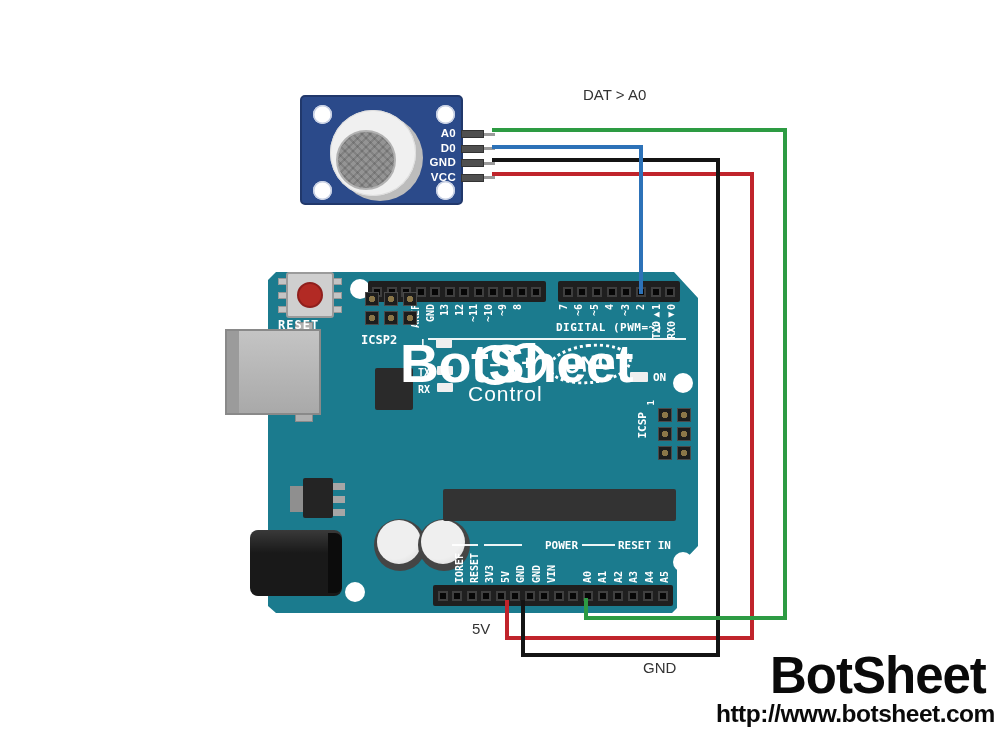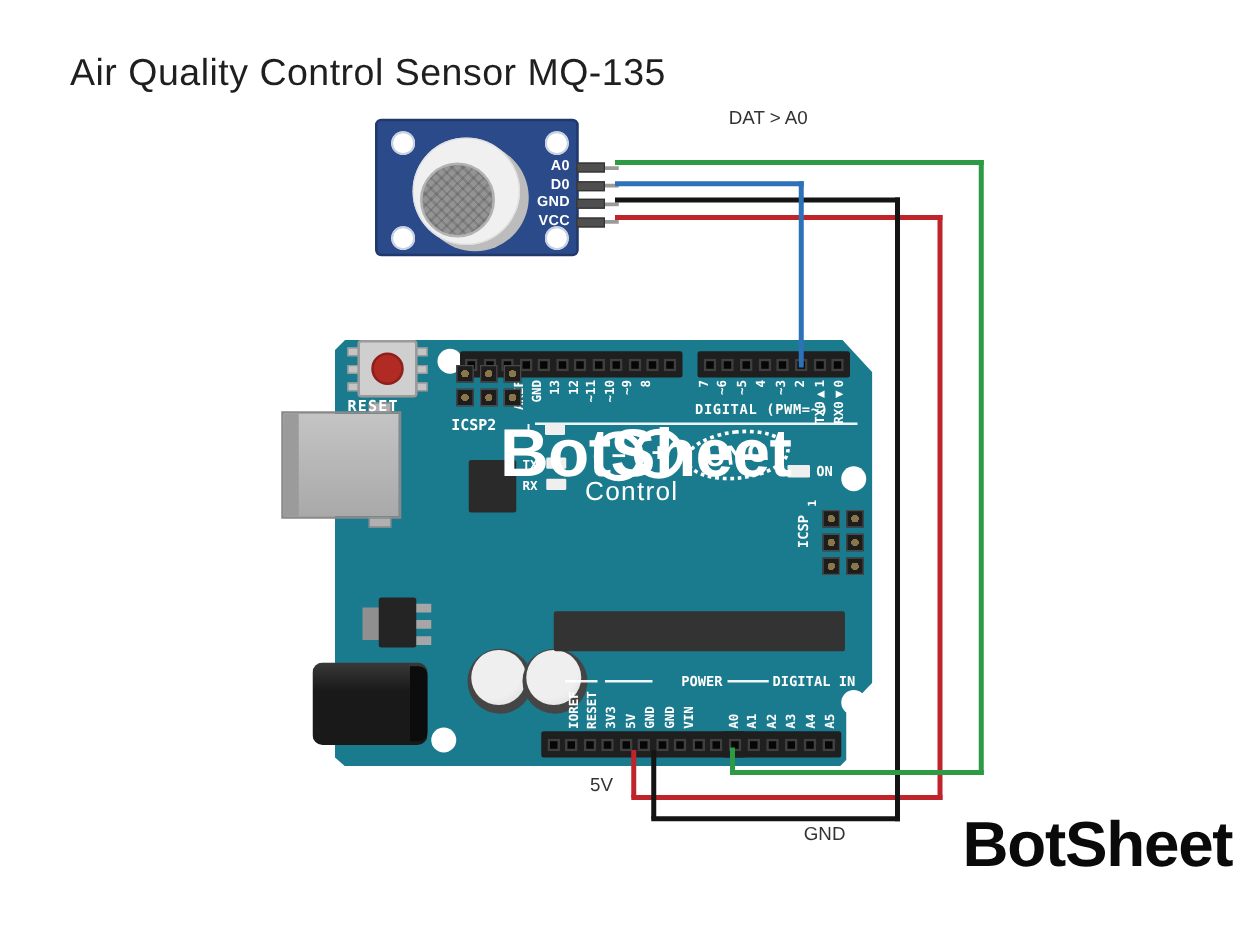--- a/index.html
+++ b/index.html
@@ -75,21 +75,20 @@
   
   .watermark{left:400px;top:332px;font-size:54px;font-weight:bold;color:#fff;z-index:40;letter-spacing:-.5px;}
   .brand{left:770px;top:646px;font-size:51px;font-weight:bold;color:#0a0a0a;letter-spacing:-1px;}
   .url{left:716px;top:700px;font-size:24.5px;font-weight:bold;color:#0a0a0a;letter-spacing:-.5px;}
 </style>
 </head>
 <body>
 
 <div id="canvas">
 
-  <div class="abs title">Air Quality Control Sensor MQ-135</div>
 
   <div class="abs sensor">
     <div class="hole" style="left:11px;top:8px;"></div>
     <div class="hole" style="left:134px;top:8px;"></div>
     <div class="hole" style="left:11px;top:84px;"></div>
     <div class="hole" style="left:134px;top:84px;"></div>
     <div class="sensor-cap"></div>
     <div class="sensor-mesh"></div>
     <div class="sensor-labels">
 
@@ -363,20 +362,21 @@
           <span>A4</span>
         </div>
         <div class="vcell" style="width:15.5px;height:30px;justify-content:flex-end;">
           <span>A5</span>
         </div>
       </div>
     <div class="bracket" style="left:184px;top:272px;width:26px;"></div>
     <div class="bracket" style="left:216px;top:272px;width:38px;"></div>
     <div class="silk" style="left:258px;top:267px;font-size:11px;padding-left:19px;">POWER</div>
     <div class="bracket" style="left:314px;top:272px;width:33px;"></div>
-    <div class="silk" style="left:350px;top:267px;font-size:11px;">DIGITAL IN</div>
+    <div class="silk" style="left:350px;top:267px;font-size:11px;">RESET IN</div>
   </div>
 
   <div class="abs watermark">BotSheet</div>
 
   <div class="abs brand">BotSheet</div>
+  <div class="abs url">http://www.botsheet.com</div>
 
 </div>
 
 </body></html>

